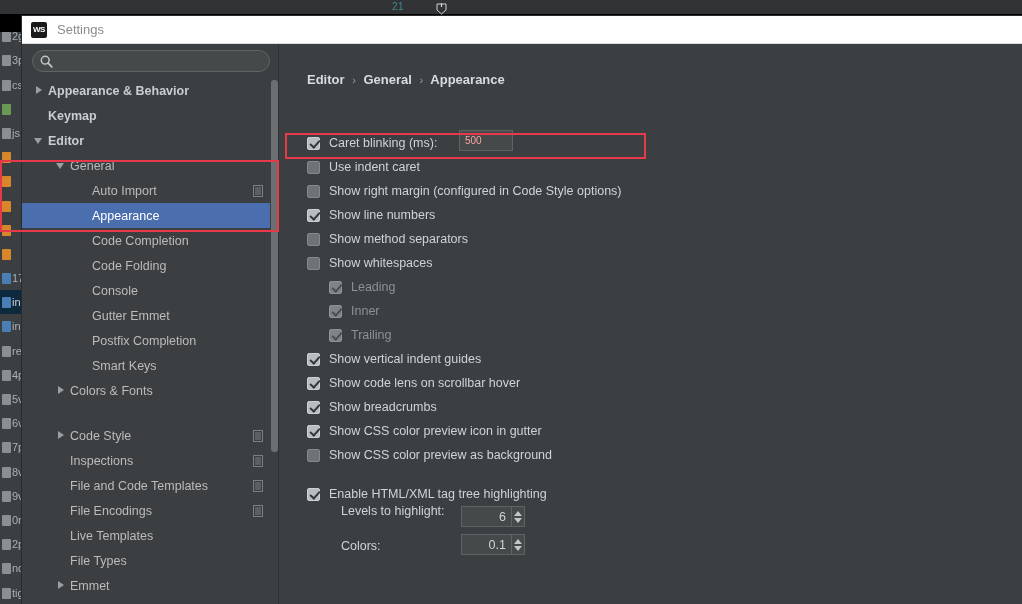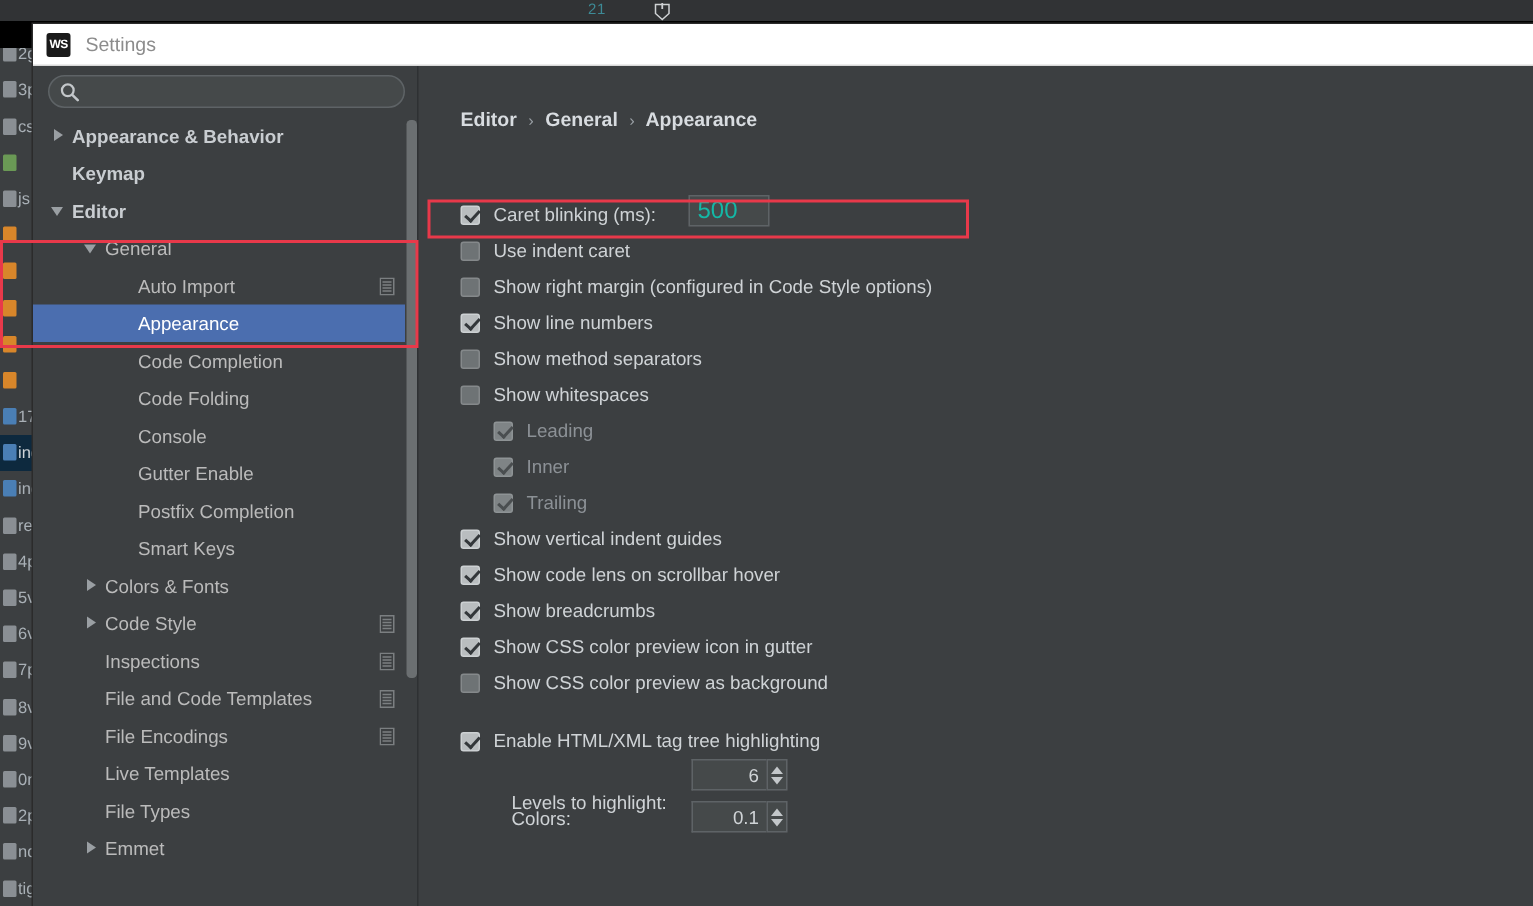--- a/index.html
+++ b/index.html
@@ -303,22 +303,22 @@
     font-size: 12.5px;
     color: #cfd3d6;
   }
   .clabel.dim { color: #8c9196; }
 
   .field {
     position: absolute;
     box-sizing: border-box;
     background: #45494a;
     border: 1px solid #5e6366;
-    color: #14b8a6;
-    font-size: 16px;
+    color: #fca5a5;
+    font-size: 10px;
     font-family: "Liberation Sans", sans-serif;
     outline: none;
     height: 21px;
     padding: 0 5px;
   }
   .spinner-wrap {
     position: absolute;
     height: 21px;
     display: flex;
   }
@@ -488,35 +488,35 @@
             <div class="tnode" style="padding-left: 56px;">
               <span class="arrow"></span>
               <span class="tlabel">Code Folding</span>
             </div>
             <div class="tnode" style="padding-left: 56px;">
               <span class="arrow"></span>
               <span class="tlabel">Console</span>
             </div>
             <div class="tnode" style="padding-left: 56px;">
               <span class="arrow"></span>
-              <span class="tlabel">Gutter Enable</span>
+              <span class="tlabel">Gutter Emmet</span>
             </div>
             <div class="tnode" style="padding-left: 56px;">
               <span class="arrow"></span>
               <span class="tlabel">Postfix Completion</span>
             </div>
             <div class="tnode" style="padding-left: 56px;">
               <span class="arrow"></span>
               <span class="tlabel">Smart Keys</span>
             </div>
             <div class="tnode" style="padding-left: 34px;">
               <span class="arrow right"></span>
               <span class="tlabel">Colors &amp; Fonts</span>
             </div>
-            <div class="tnode" style="padding-left: 34px;">
+            <div class="tnode" style="padding-left: 34px; margin-top: 20px;">
               <span class="arrow right"></span>
               <span class="tlabel">Code Style</span>
               <span class="modicon"><svg width="11" height="12" viewBox="0 0 11 12">
                   <rect x="0.5" y="0.5" width="9" height="11" fill="none" stroke="#b0b4b7"></rect>
                   <line x1="2" y1="3" x2="8" y2="3" stroke="#b0b4b7"></line>
                   <line x1="2" y1="5" x2="8" y2="5" stroke="#b0b4b7"></line>
                   <line x1="2" y1="7" x2="8" y2="7" stroke="#b0b4b7"></line>
                   <line x1="2" y1="9" x2="8" y2="9" stroke="#b0b4b7"></line>
                 </svg></span>
             </div>
@@ -641,21 +641,21 @@
               <span class="clabel">Show CSS color preview as background</span>
             </div>
             <div class="crow" style="top: 440px; left: 28px;">
               <span class="cb checked"></span>
               <span class="clabel">Enable HTML/XML tag tree highlighting</span>
             </div>
           </div>
 
         <input class="field" id="caret-field" type="text" style="left: 180px; top: 86px; width: 54px;" value="500">
 
-        <div class="slabel" style="left:62px; top:484px;">Levels to highlight:</div>
+        <div class="slabel" style="left:62px; top:460px;">Levels to highlight:</div>
         <div class="spinner-wrap" style="left:182px; top:462px;">
           <input class="spinner-field" type="text" value="6" style="">
           <div class="spinner-btns">
             <div class="spin-up"></div>
             <div class="spin-dn"></div>
           </div>
         </div>
 
         <div class="slabel" style="left:62px; top:495px;">Colors:</div>
         <div class="spinner-wrap" style="left:182px; top:490px;">

